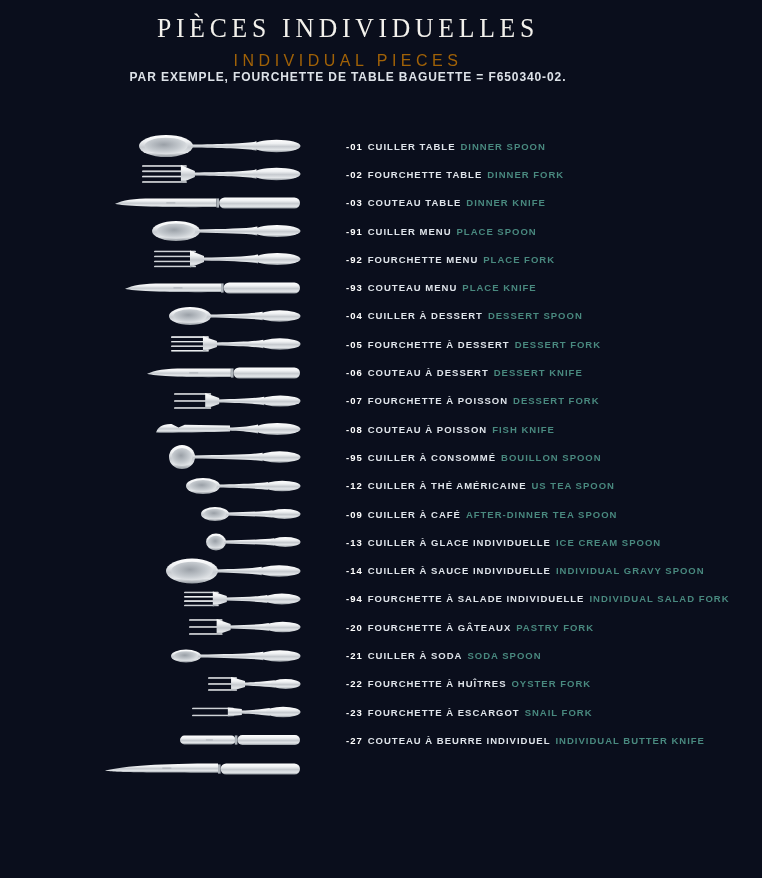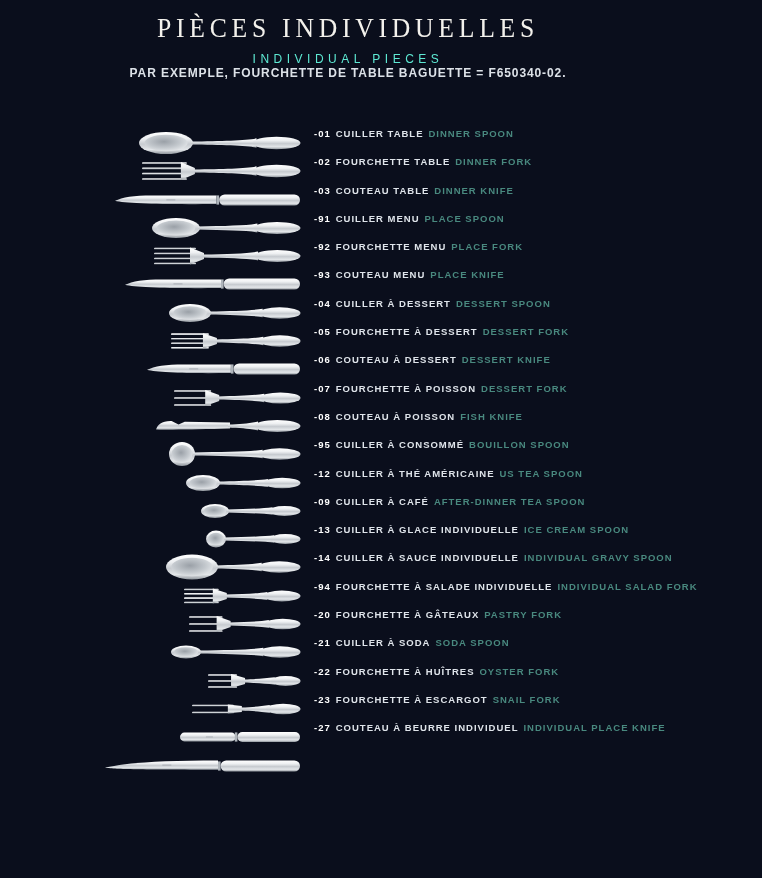--- a/index.html
+++ b/index.html
@@ -18,36 +18,36 @@
     font-weight:400;
     font-size:27px;
     letter-spacing:5px;
     color:#f3f1ec;
     transform:scaleX(.95);
     transform-origin:center;
     white-space:nowrap;
   }
   .subtitle{
     margin-top:8px;
-    font-size:12px;
+    font-size:16px;
     letter-spacing:4.5px;
-    color:#5eead4;
+    color:#a16207;
     white-space:nowrap;
   }
   .note{
     font-size:12px;
     font-weight:700;
     letter-spacing:.9px;
     color:#dde2e8;
     white-space:nowrap;
   }
 
   
   .list{margin-top:48px;}
-  .row{display:flex;align-items:flex-start;height:28.3px;}
+  .row{display:flex;align-items:center;height:28.3px;gap:32px;}
   .art{
     width:306px;flex:0 0 306px;
     display:flex;justify-content:flex-end;align-items:center;
   }
   .art svg{display:block;margin-right:4px;overflow:visible;}
   .lbl{
     margin-left:8px;
     font-size:9.5px;font-weight:700;
     letter-spacing:1px;
     white-space:nowrap;
@@ -337,21 +337,21 @@
       </div>
       <div class="row">
         <div class="art">
           <svg width="124" height="30" viewBox="0 0 124 30">
             <rect x="2" y="10.6" width="55.800000000000004" height="8.8" rx="4.4" fill="url(#gS)"></rect>
             <rect x="27.900000000000002" y="14.5" width="7" height="0.9" fill="#a7adb3"></rect>
             <rect x="56.800000000000004" y="10.4" width="2.6" height="9.2" fill="#aeb4ba"></rect>
             <rect x="59.400000000000006" y="10" width="62.59999999999999" height="10" rx="5" fill="url(#gS)"></rect>
           </svg>
         </div>
-        <div class="lbl"><span class="code">-27</span><span class="fr">COUTEAU À BEURRE INDIVIDUEL</span><span class="en">INDIVIDUAL PLACE KNIFE</span></div>
+        <div class="lbl"><span class="code">-27</span><span class="fr">COUTEAU À BEURRE INDIVIDUEL</span><span class="en">INDIVIDUAL BUTTER KNIFE</span></div>
       </div>
       <div class="row">
         <div class="art">
           <svg width="200" height="30" viewBox="0 0 200 30">
             <path d="M 3 16.8 C 16 18.2 36 18.7 115.99999999999999 18.7 L 115.99999999999999 9.6 C 57.99999999999999 9.6 23.2 11.8 3 16.8 Z" fill="url(#gS)"></path>
             <rect x="60.31999999999999" y="13.6" width="9" height="1" fill="#a7adb3"></rect>
             <rect x="115.99999999999999" y="10.4" width="2.6" height="9.2" fill="#aeb4ba"></rect>
             <rect x="118.59999999999998" y="9.4" width="79.40000000000002" height="11.2" rx="5.6" fill="url(#gS)"></rect>
           </svg>
         </div>

